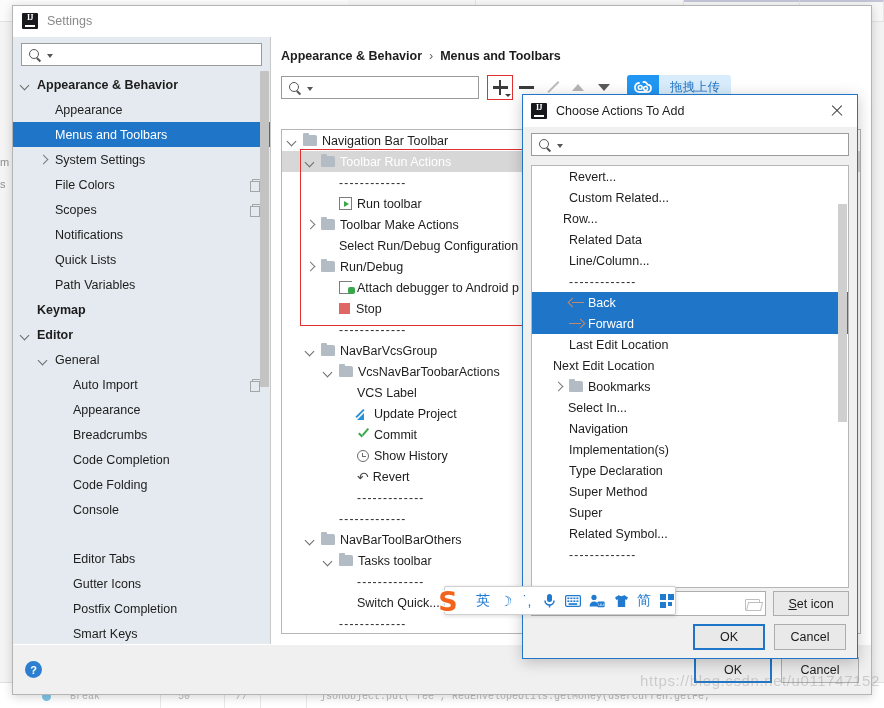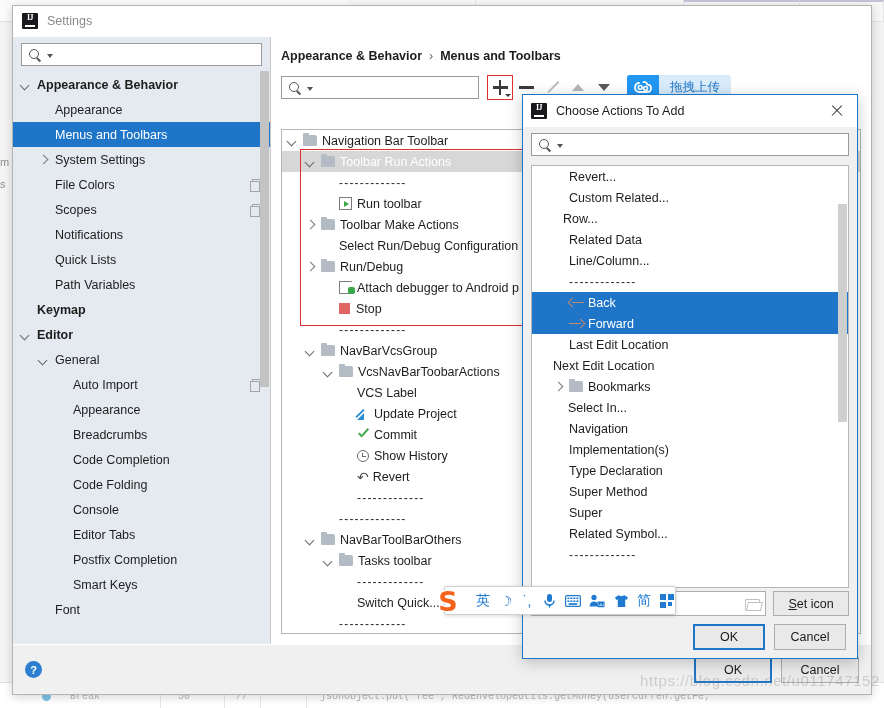--- a/index.html
+++ b/index.html
@@ -600,23 +600,27 @@
             <span class="tree-label">Code Completion</span>
           </div>
           <div class="tree-row" style="padding-left: 44px;">
             <span class="arrow" style="margin-right: 7px;"></span>
             <span class="tree-label">Code Folding</span>
           </div>
           <div class="tree-row" style="padding-left: 44px;">
             <span class="arrow" style="margin-right: 7px;"></span>
             <span class="tree-label">Console</span>
           </div>
+          <div class="tree-row" style="padding-left: 44px; margin-top: 24px;">
+            <span class="arrow" style="margin-right: 7px;"></span>
+            <span class="tree-label">Editor Tabs</span>
+          </div>
           <div class="tree-row" style="padding-left: 44px;">
             <span class="arrow" style="margin-right: 7px;"></span>
-            <span class="tree-label">Editor Tabs</span>
+            <span class="tree-label">Gutter Icons</span>
           </div>
           <div class="tree-row" style="padding-left: 44px;">
             <span class="arrow" style="margin-right: 7px;"></span>
             <span class="tree-label">Postfix Completion</span>
           </div>
           <div class="tree-row" style="padding-left: 44px;">
             <span class="arrow" style="margin-right: 7px;"></span>
             <span class="tree-label">Smart Keys</span>
           </div>
           <div class="tree-row" style="padding-left: 26px;">

